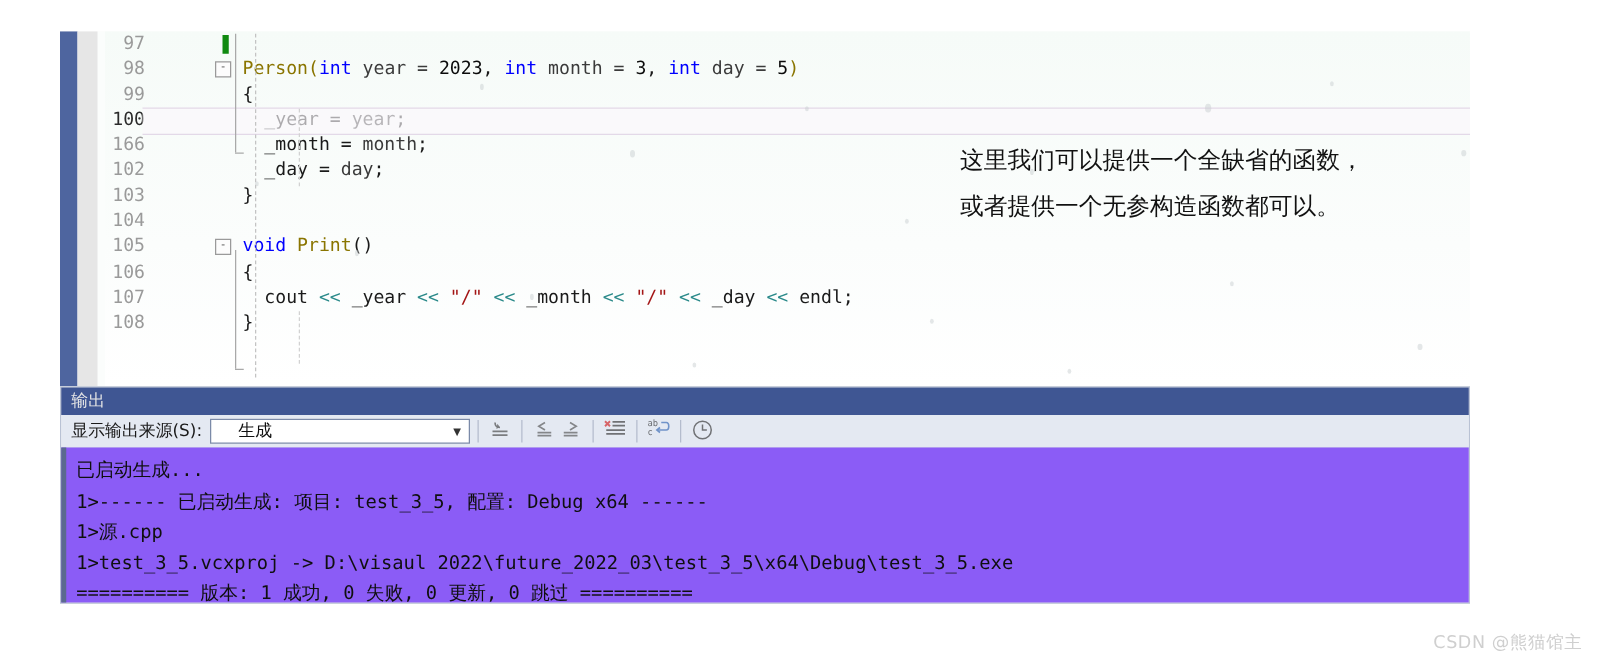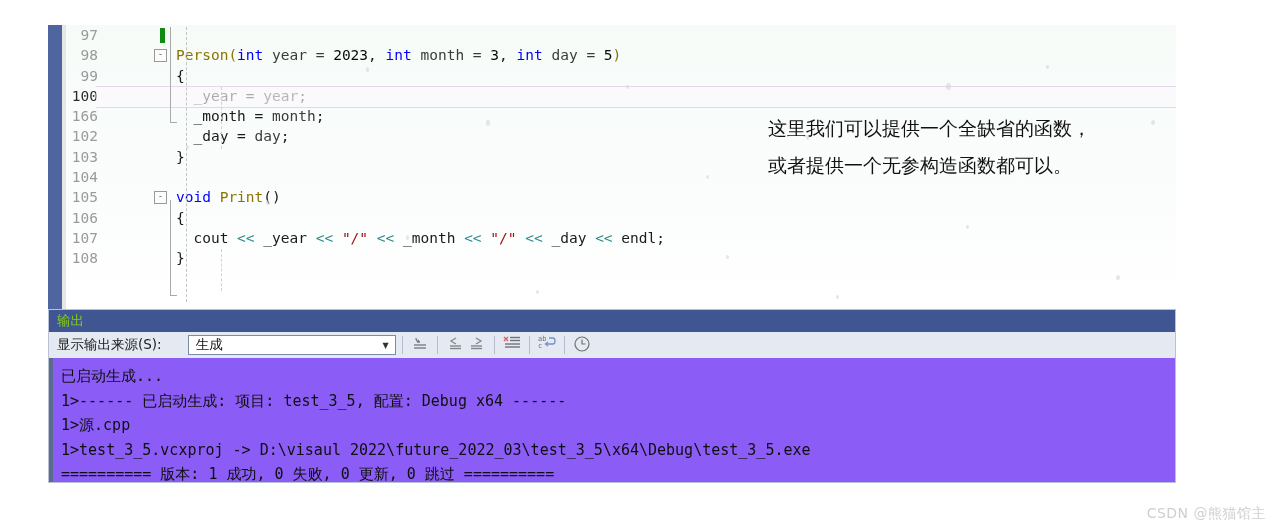--- a/index.html
+++ b/index.html
@@ -15,21 +15,21 @@
   }
   #editor-indicator-strip{
     position:absolute;left:0;top:0;width:14px;height:100%;
     background:#4e659f;
   }
   #editor-gutter{
     position:absolute;left:14px;top:0;width:16px;height:100%;
     background:#e6e6e6;
   }
   #code-pane{
-    position:absolute;left:18px;top:0;right:0;height:100%;
+    position:absolute;left:36px;top:0;right:0;height:100%;
     background:linear-gradient(180deg,#f6fbf8 0%,#fbfdfc 60%,#ffffff 100%);
   }
   .code-line{
     position:relative;height:20.3px;line-height:20.3px;
     font-family:"DejaVu Sans Mono","Liberation Mono",monospace;
     font-size:14.5px;white-space:pre;color:#1a1a1a;
   }
   .ln{
     position:absolute;left:-30px;width:62px;text-align:right;
     color:#9a9a9a;font-family:"DejaVu Sans Mono","Liberation Mono",monospace;
@@ -76,38 +76,37 @@
     font-size:19px;line-height:37px;color:#111;
   }
   
   .speck{position:absolute;border-radius:50%;background:#c9cfd2;opacity:.5;}
   
   #output-panel{
     position:absolute;left:48px;top:309px;width:1128px;height:174px;
     background:#eeeeee;border:1px solid #b9c2d4;box-sizing:border-box;
   }
   #output-title-bar{
-    height:22px;background:#3f5693;color:#84cc16;
+    height:22px;background:#3f5693;color:#e5e5e5;
     font-size:13.5px;line-height:22px;padding-left:8px;
     font-family:Liberation Serif, serif;
   }
   #output-toolbar{
     height:26px;background:#e4e9f2;border-bottom:1px solid #c6cede;
     display:flex;align-items:center;padding:0 4px;
   }
   #source-label{
     font-size:13.5px;color:#1a1a1a;padding:0 6px 0 4px;
     font-family:"DejaVu Sans","Liberation Sans",sans-serif;white-space:nowrap;
   }
   #source-select{
     width:208px;height:20px;background:#ffffff;border:1px solid #7b8aa8;
     display:flex;align-items:center;justify-content:space-between;
-    font-size:13.5px;color:#111;padding-left:7px;box-sizing:border-box;
+    font-size:13.5px;color:#111;padding-left:22px;box-sizing:border-box;
     font-family:"DejaVu Sans","Liberation Sans",sans-serif;
-    margin-left:20px;
   }
   #source-select .arrow{
     width:18px;text-align:center;font-size:8px;color:#333;
   }
   .tb-sep{width:1px;height:18px;background:#b4bccd;margin:0 6px;}
   .tb-btn{
     width:22px;height:20px;display:flex;justify-content:center;
     opacity:.62;
   }
   #output-body{

